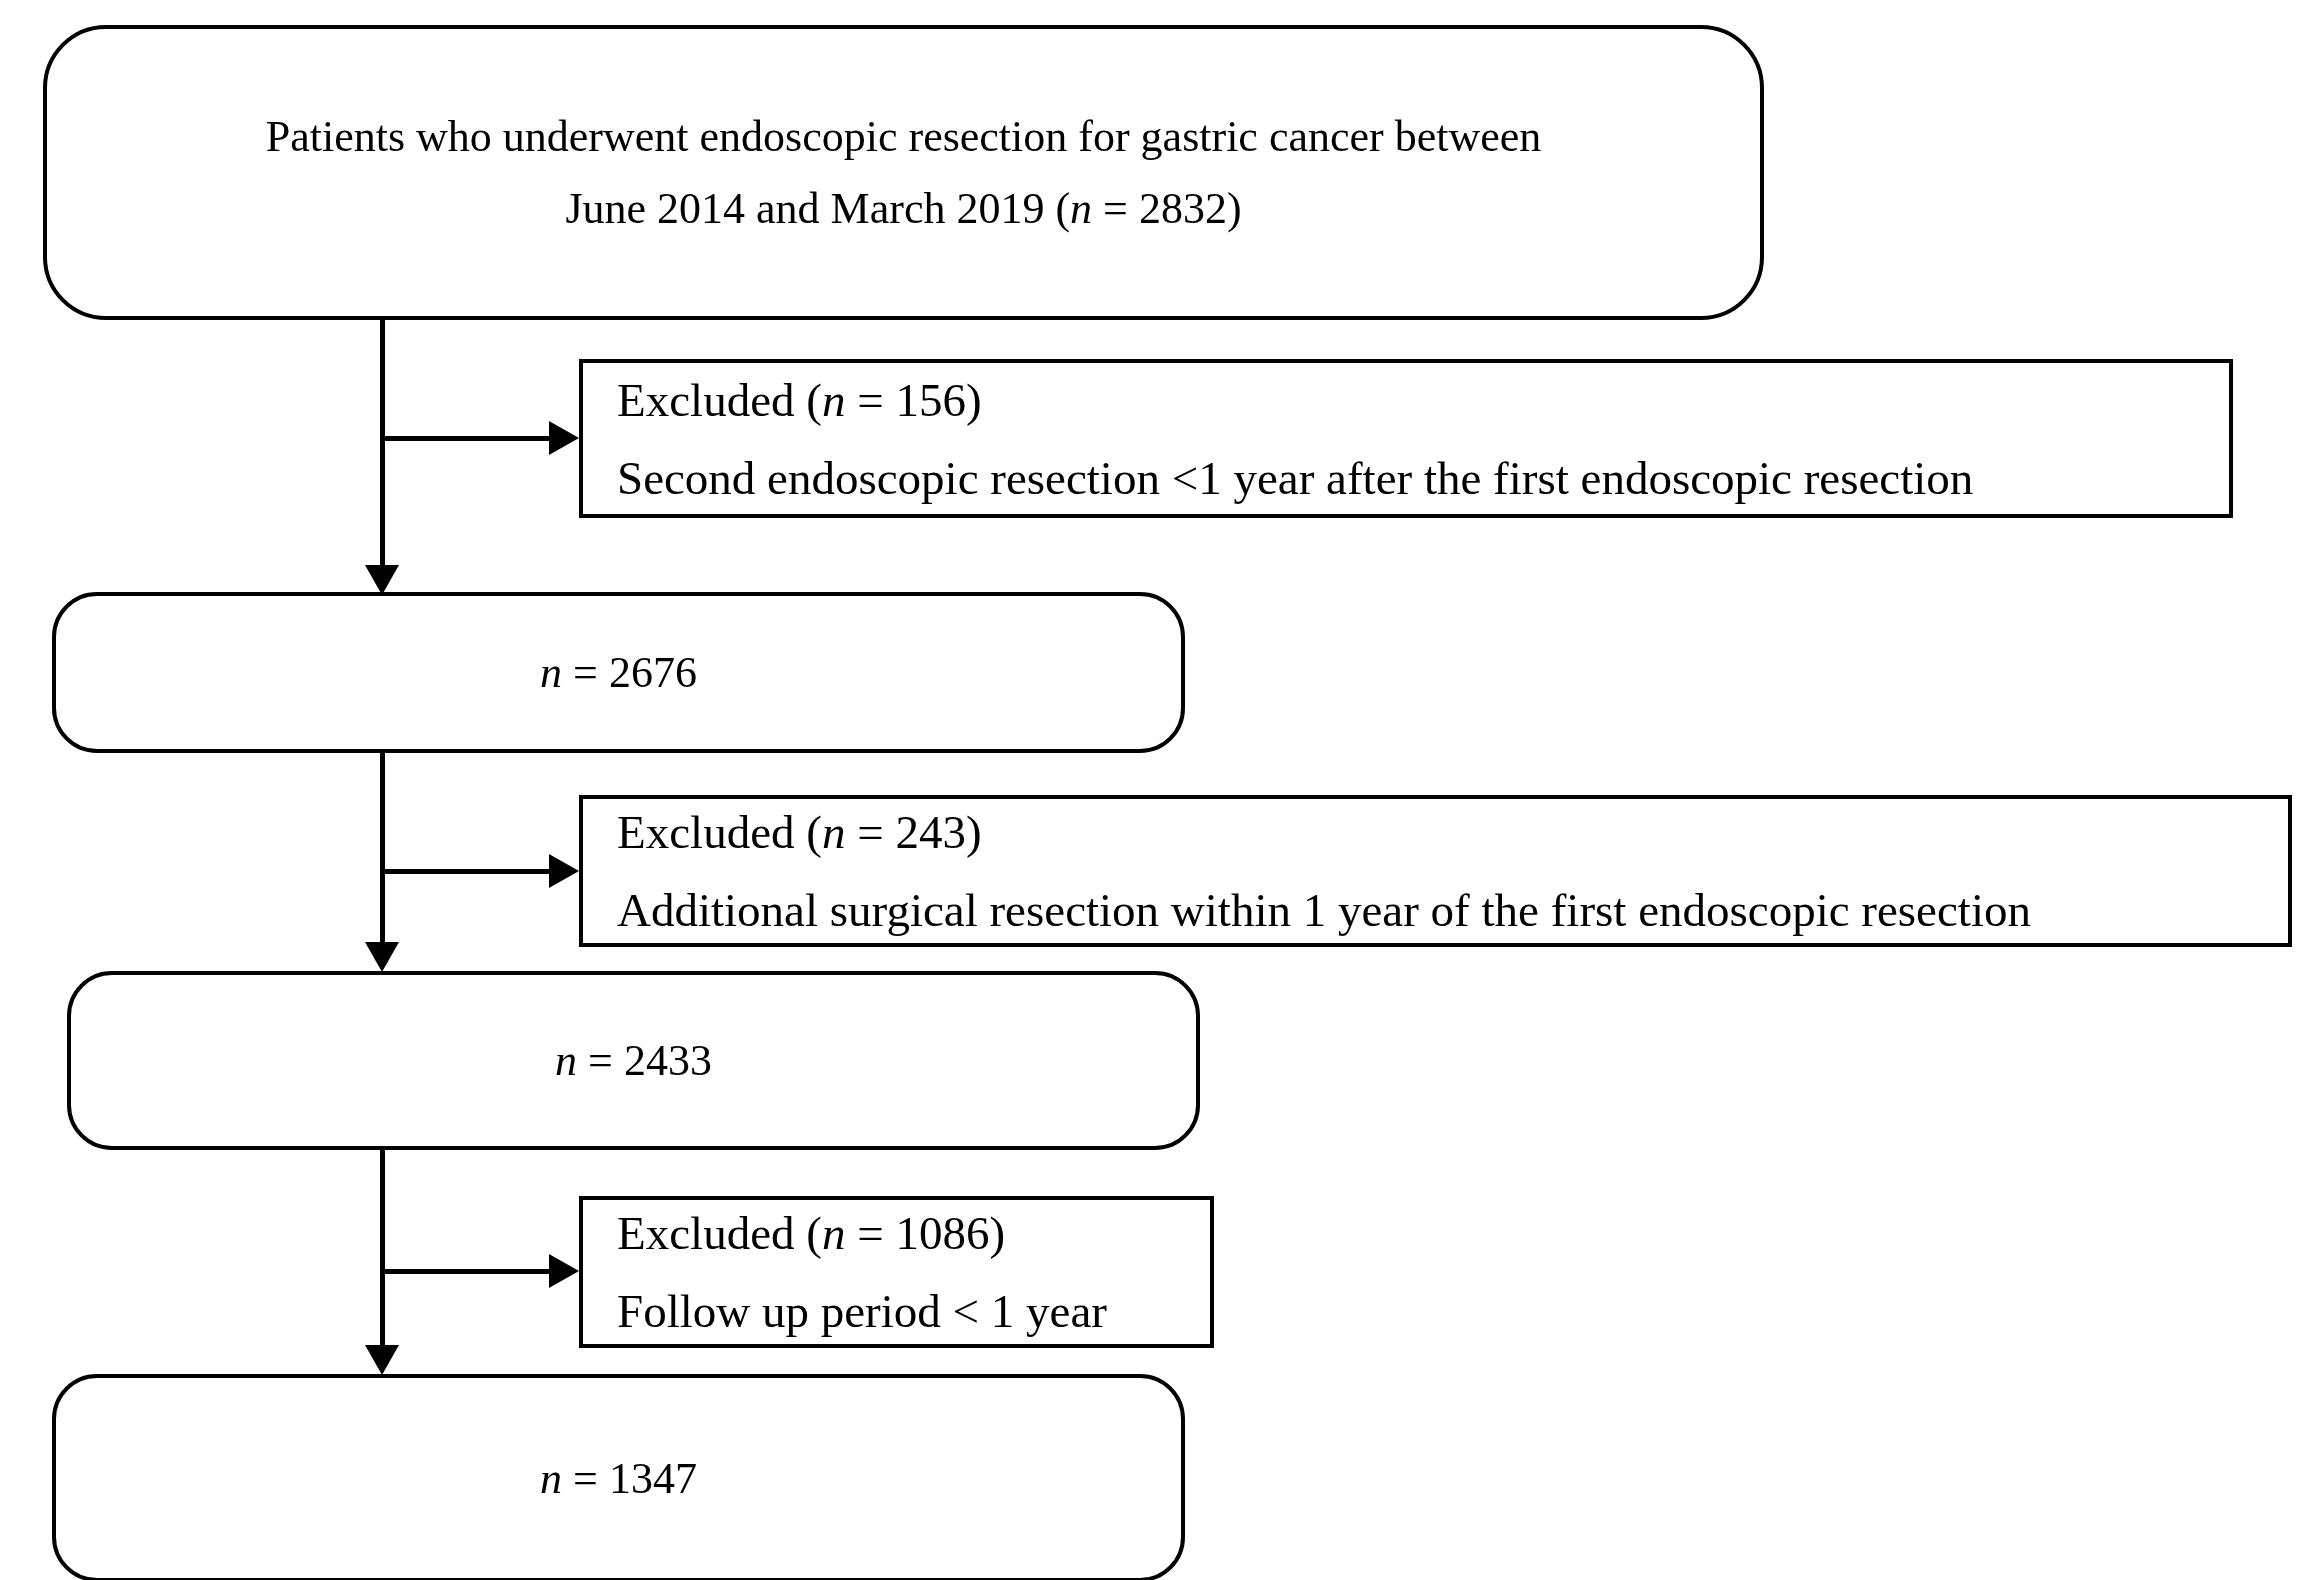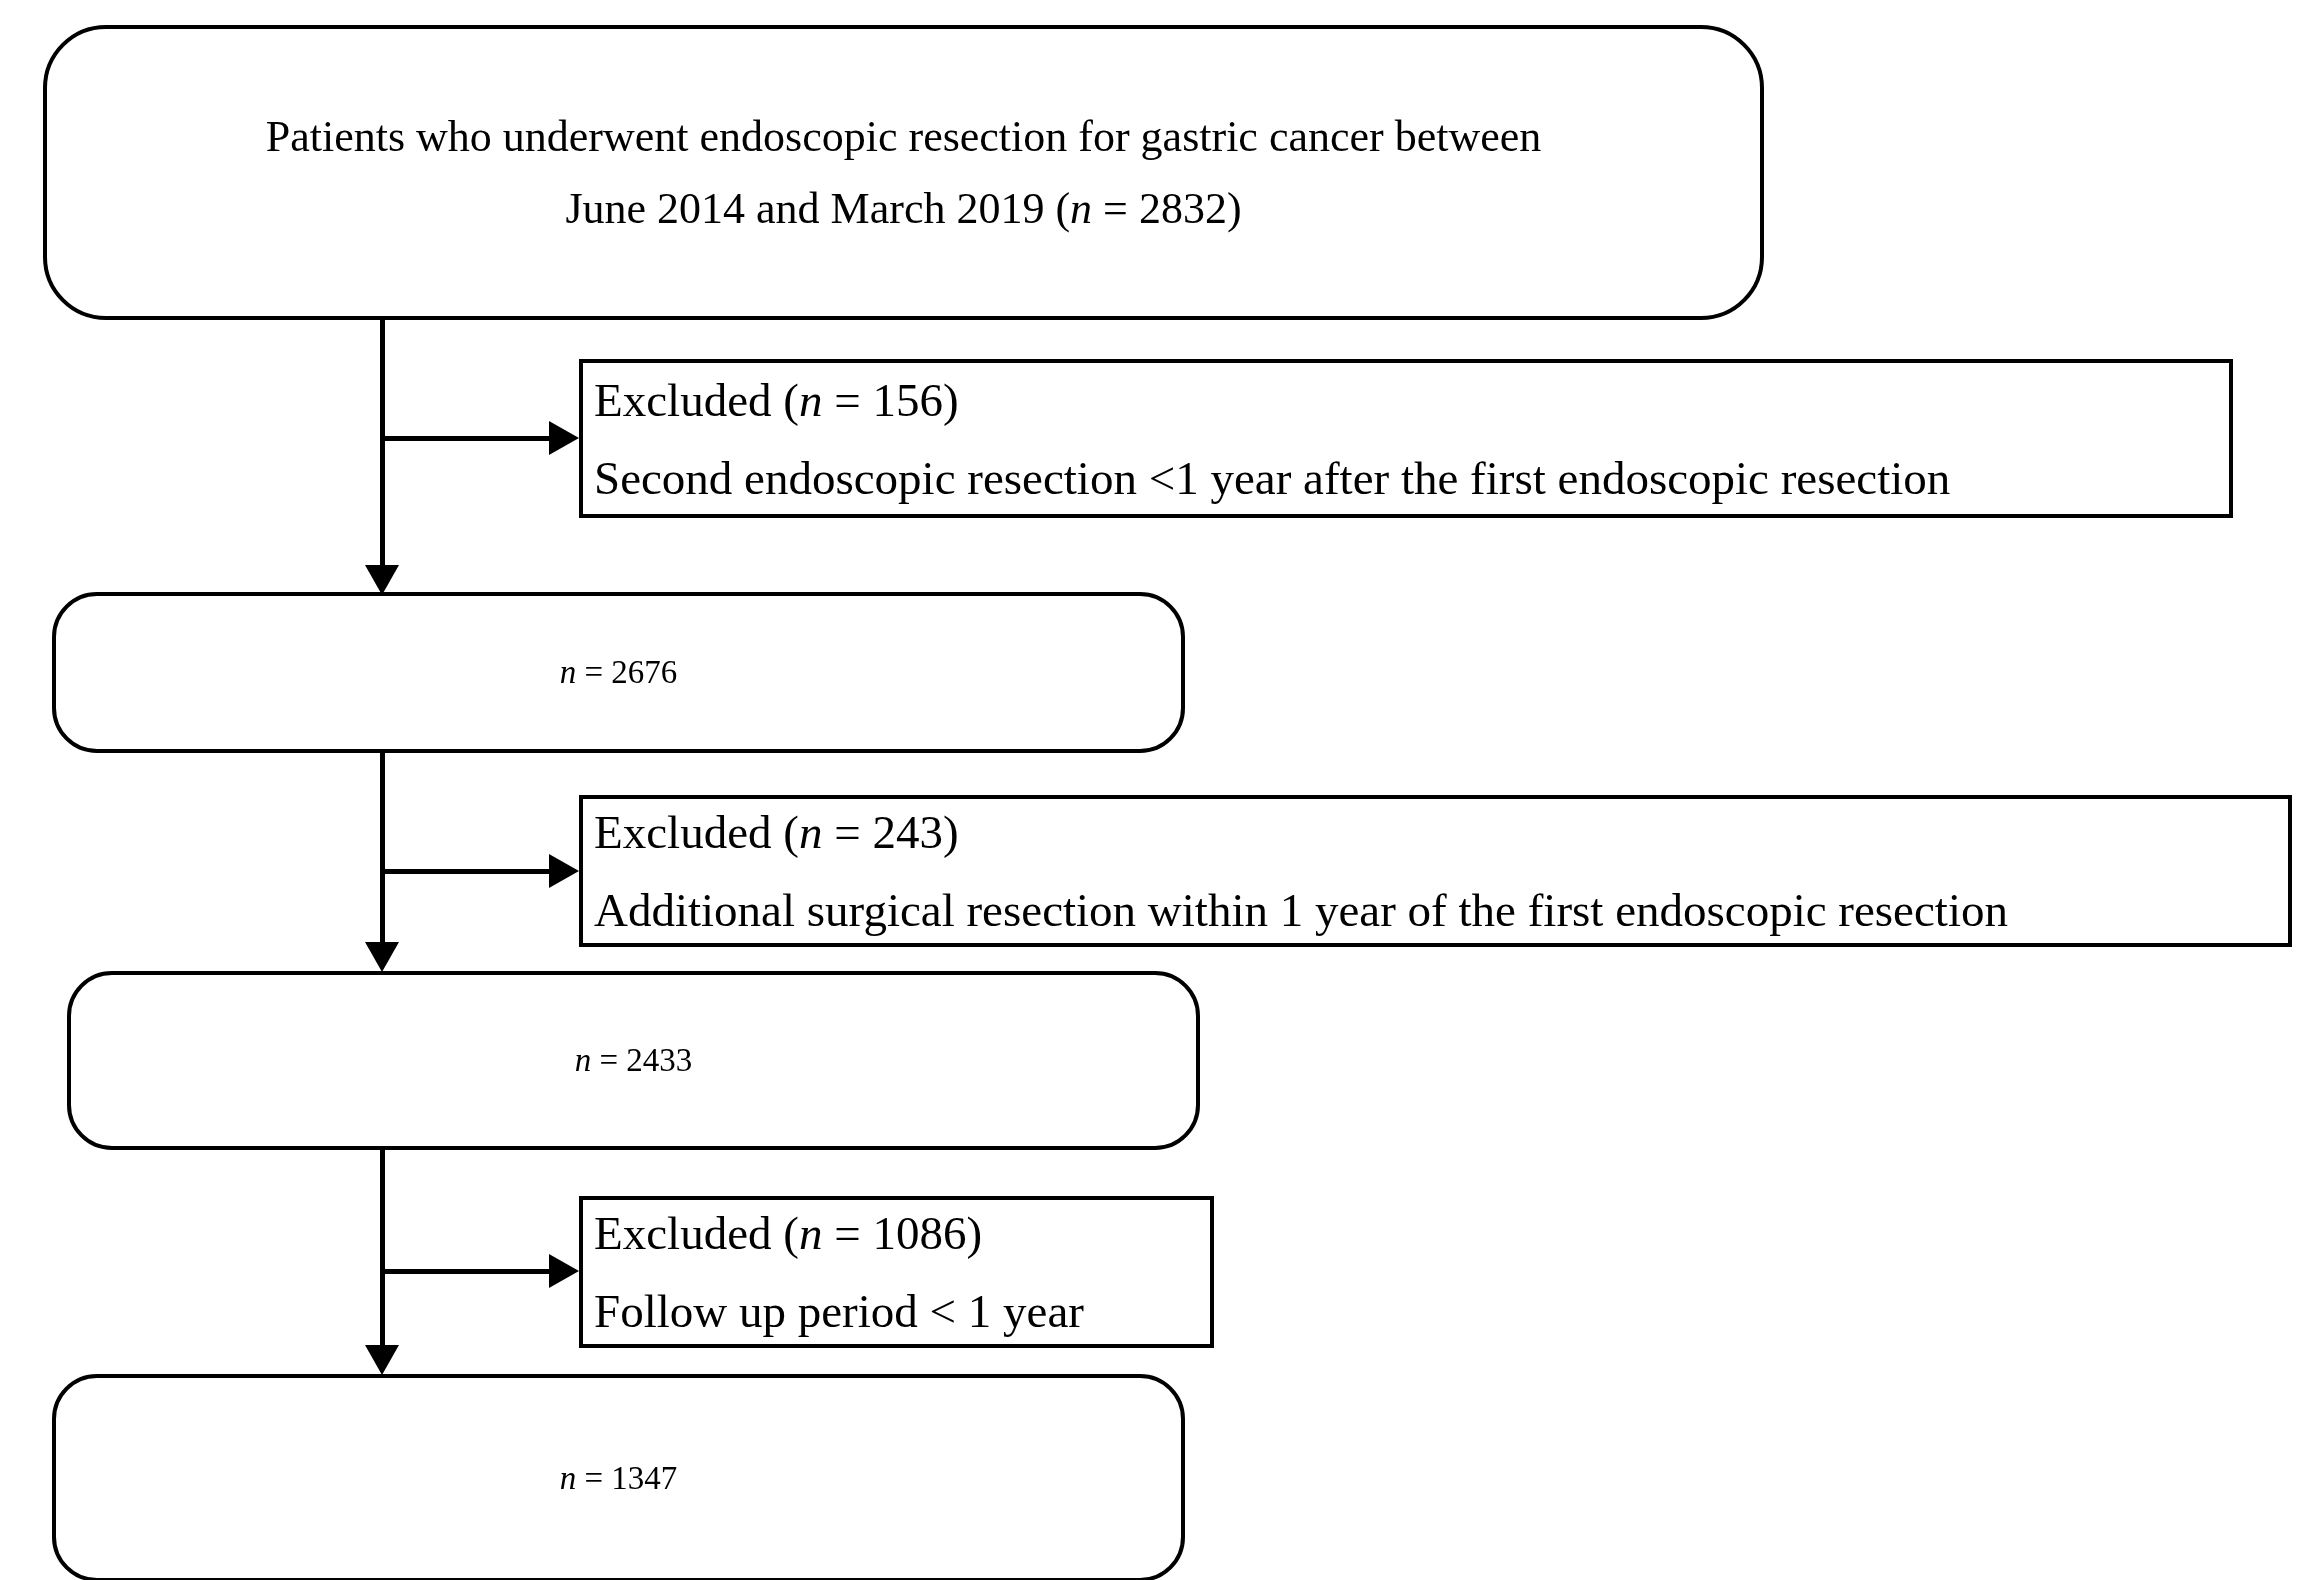--- a/index.html
+++ b/index.html
@@ -27,31 +27,31 @@
   }
   .rounded-lg { border-radius: 63px; }
   .rounded-md { border-radius: 45px; }
   .center-text { align-items: center; text-align: center; }
   .enroll-text {
     font-size: 44px;
     line-height: 72px;
     white-space: nowrap;
   }
   .excluded {
-    padding-left: 11px;
+    padding-left: 34px;
     align-items: flex-start;
     text-align: left;
   }
   .excl-line {
     font-size: 47px;
     line-height: 78px;
     white-space: nowrap;
   }
   .cohort-label {
-    font-size: 33px;
+    font-size: 44px;
     line-height: 57px;
     white-space: nowrap;
   }
   .it { font-style: italic; }
   .vline {
     position: absolute;
     width: 4.6px;
     background: var(--line, #000000);
   }
   .hline {

